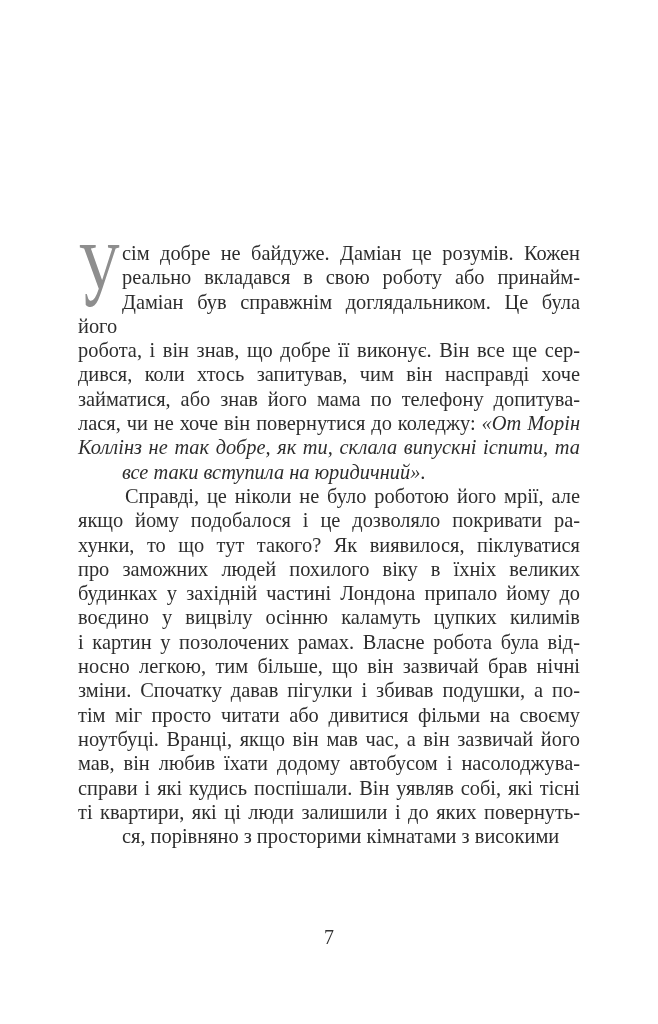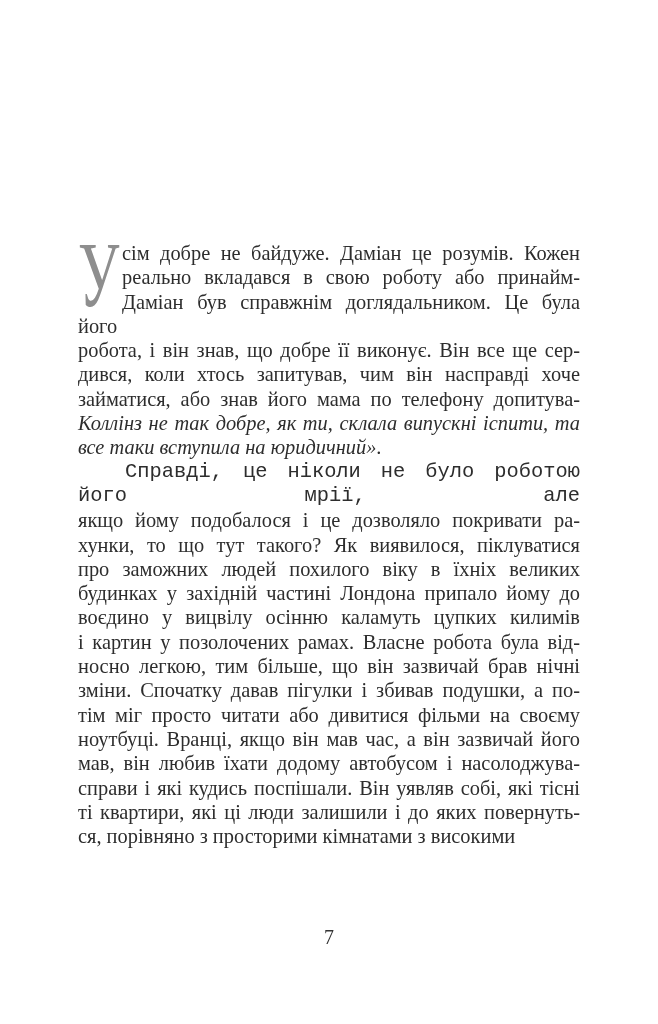--- a/index.html
+++ b/index.html
@@ -15,22 +15,22 @@
     position:absolute;
     left:78px; top:241px; width:502px;
     font-size:20.4px;
     line-height:24.3px;
   }
   .para { margin:0; }
   .line {
     text-align:justify;
     text-align-last:justify;
   }
-  .line.last { text-align-last:left; }
-  .line.indent { text-indent:47px;font-family:Liberation Mono, monospace; }
+  .line.last { text-align-last:left;margin-left:44px; }
+  .line.indent { text-indent:47px; }
   .it { font-style:italic; }
   .dropcap {
     float:left;
     width:44px; height:70px;
     position:relative;
   }
   .dropcap > span {
     position:absolute; top:-14px; left:0;
     font-size:94px; line-height:1;
     transform:scaleX(0.62);
@@ -53,20 +53,21 @@
     <div class="para">
         <span class="dropcap">
           <span style="color: rgb(142, 142, 142);">У</span>
         </span>
         <div class="line"><span>сім добре не байдуже. Даміан це розумів. Кожен</span></div>
         <div class="line"><span>реально вкладався в свою роботу або принайм-</span></div>
         <div class="line"><span>Даміан був справжнім доглядальником. Це була його</span></div>
         <div class="line"><span>робота, і він знав, що добре її виконує. Він все ще сер-</span></div>
         <div class="line"><span>дився, коли хтось запитував, чим він насправді хоче</span></div>
         <div class="line"><span>займатися, або знав його мама по телефону допитува-</span></div>
+        <div class="line"><span>лася, чи не хоче він повернутися до коледжу: </span><span class="it">«От Морін</span></div>
         <div class="line"><span class="it">Коллінз не так добре, як ти, склала випускні іспити, та</span></div>
         <div class="line last"><span class="it">все таки вступила на юридичний»</span><span>.</span></div>
       </div>
     <div class="para">
         <div class="line indent"><span>Справді, це ніколи не було роботою його мрії, але</span></div>
         <div class="line"><span>якщо йому подобалося і це дозволяло покривати ра-</span></div>
         <div class="line"><span>хунки, то що тут такого? Як виявилося, піклуватися</span></div>
         <div class="line"><span>про заможних людей похилого віку в їхніх великих</span></div>
         <div class="line"><span>будинках у західній частині Лондона припало йому до</span></div>
         <div class="line"><span>воєдино у вицвілу осінню каламуть цупких килимів</span></div>

